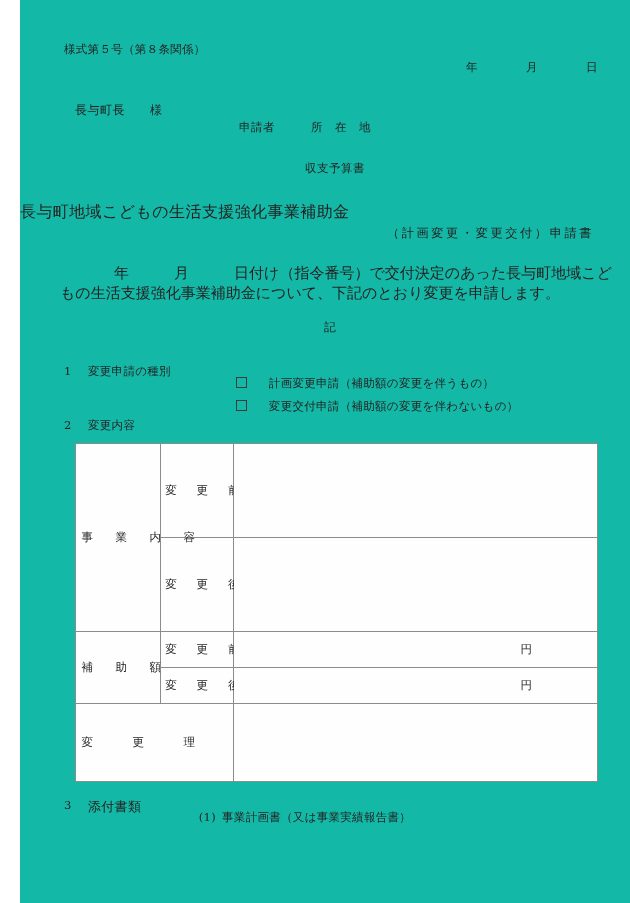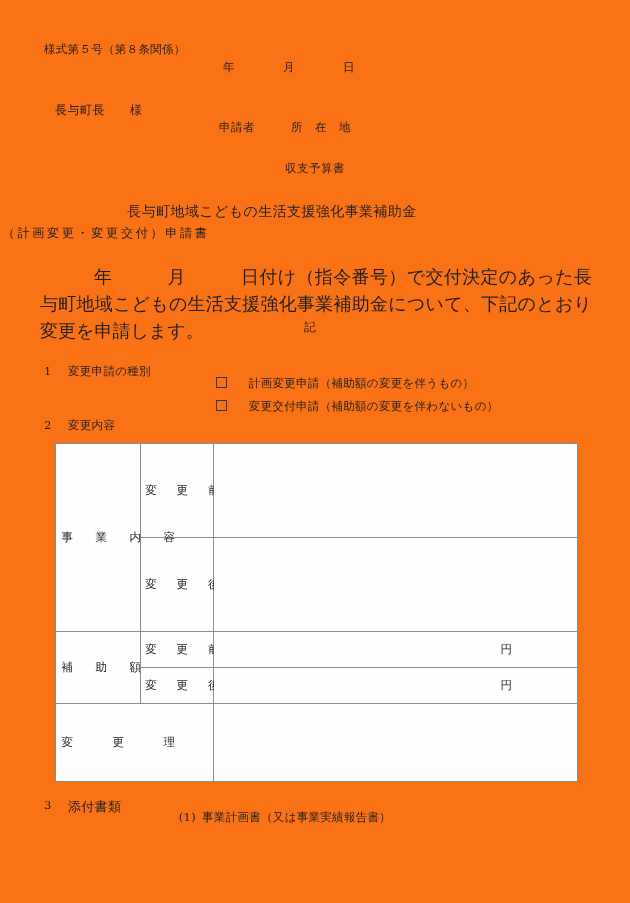--- a/index.html
+++ b/index.html
@@ -13,36 +13,37 @@
     position: relative;
     font-family: "DejaVu Serif", "Liberation Serif", serif;
     color: #231f20;
     font-size: 11.5px;
     line-height: 1;
     overflow: hidden;
   }
   .page {
     position: absolute;
     inset: 0;
-    background: #f97316;
+    background: #14b8a6;
+    margin-left: 20px;
   }
 
   
   .abs { position: absolute; white-space: pre; }
 
   
   #form-no {
     left: 44px; top: 44px;
     font-size: 11.5px;
     letter-spacing: 0.3px;
   }
   #date-line {
     left: 0; top: 62px;
     width: 578px;
-    text-align: center;
+    text-align: right;
     font-size: 11.5px;
     letter-spacing: 0.5px;
   }
 
   
   #addressee {
     left: 55px; top: 104px;
     font-size: 12px;
     letter-spacing: 0.5px;
   }
@@ -54,39 +55,38 @@
   #rep-name-line {
     left: 285px; top: 163px;
     font-size: 11.5px;
     letter-spacing: 0.5px;
   }
 
   
   #doc-title {
     left: 0; top: 204px;
     width: 544px;
-    text-align: center;
-    font-size: 14px;
+    font-size: 16px;
     letter-spacing: 0.4px;
   }
   #doc-subtitle {
     left: 0; top: 227px;
     width: 574px;
-    text-align: left;
+    text-align: right;
     font-size: 12.2px;
     letter-spacing: 2.6px;
     text-indent: 2.6px;
   }
 
   
   #body-paragraph {
     left: 40px; top: 263px;
     width: 552px;
-    font-size: 18px;
-    line-height: 27px;
+    font-size: 15px;
+    line-height: 20px;
     white-space: normal;
     text-align: justify;
   }
   #body-paragraph .lead { margin-left: 54px; }
 
   
   #ki-marker {
     left: 0; top: 322px;
     width: 620px;
     text-align: center;

